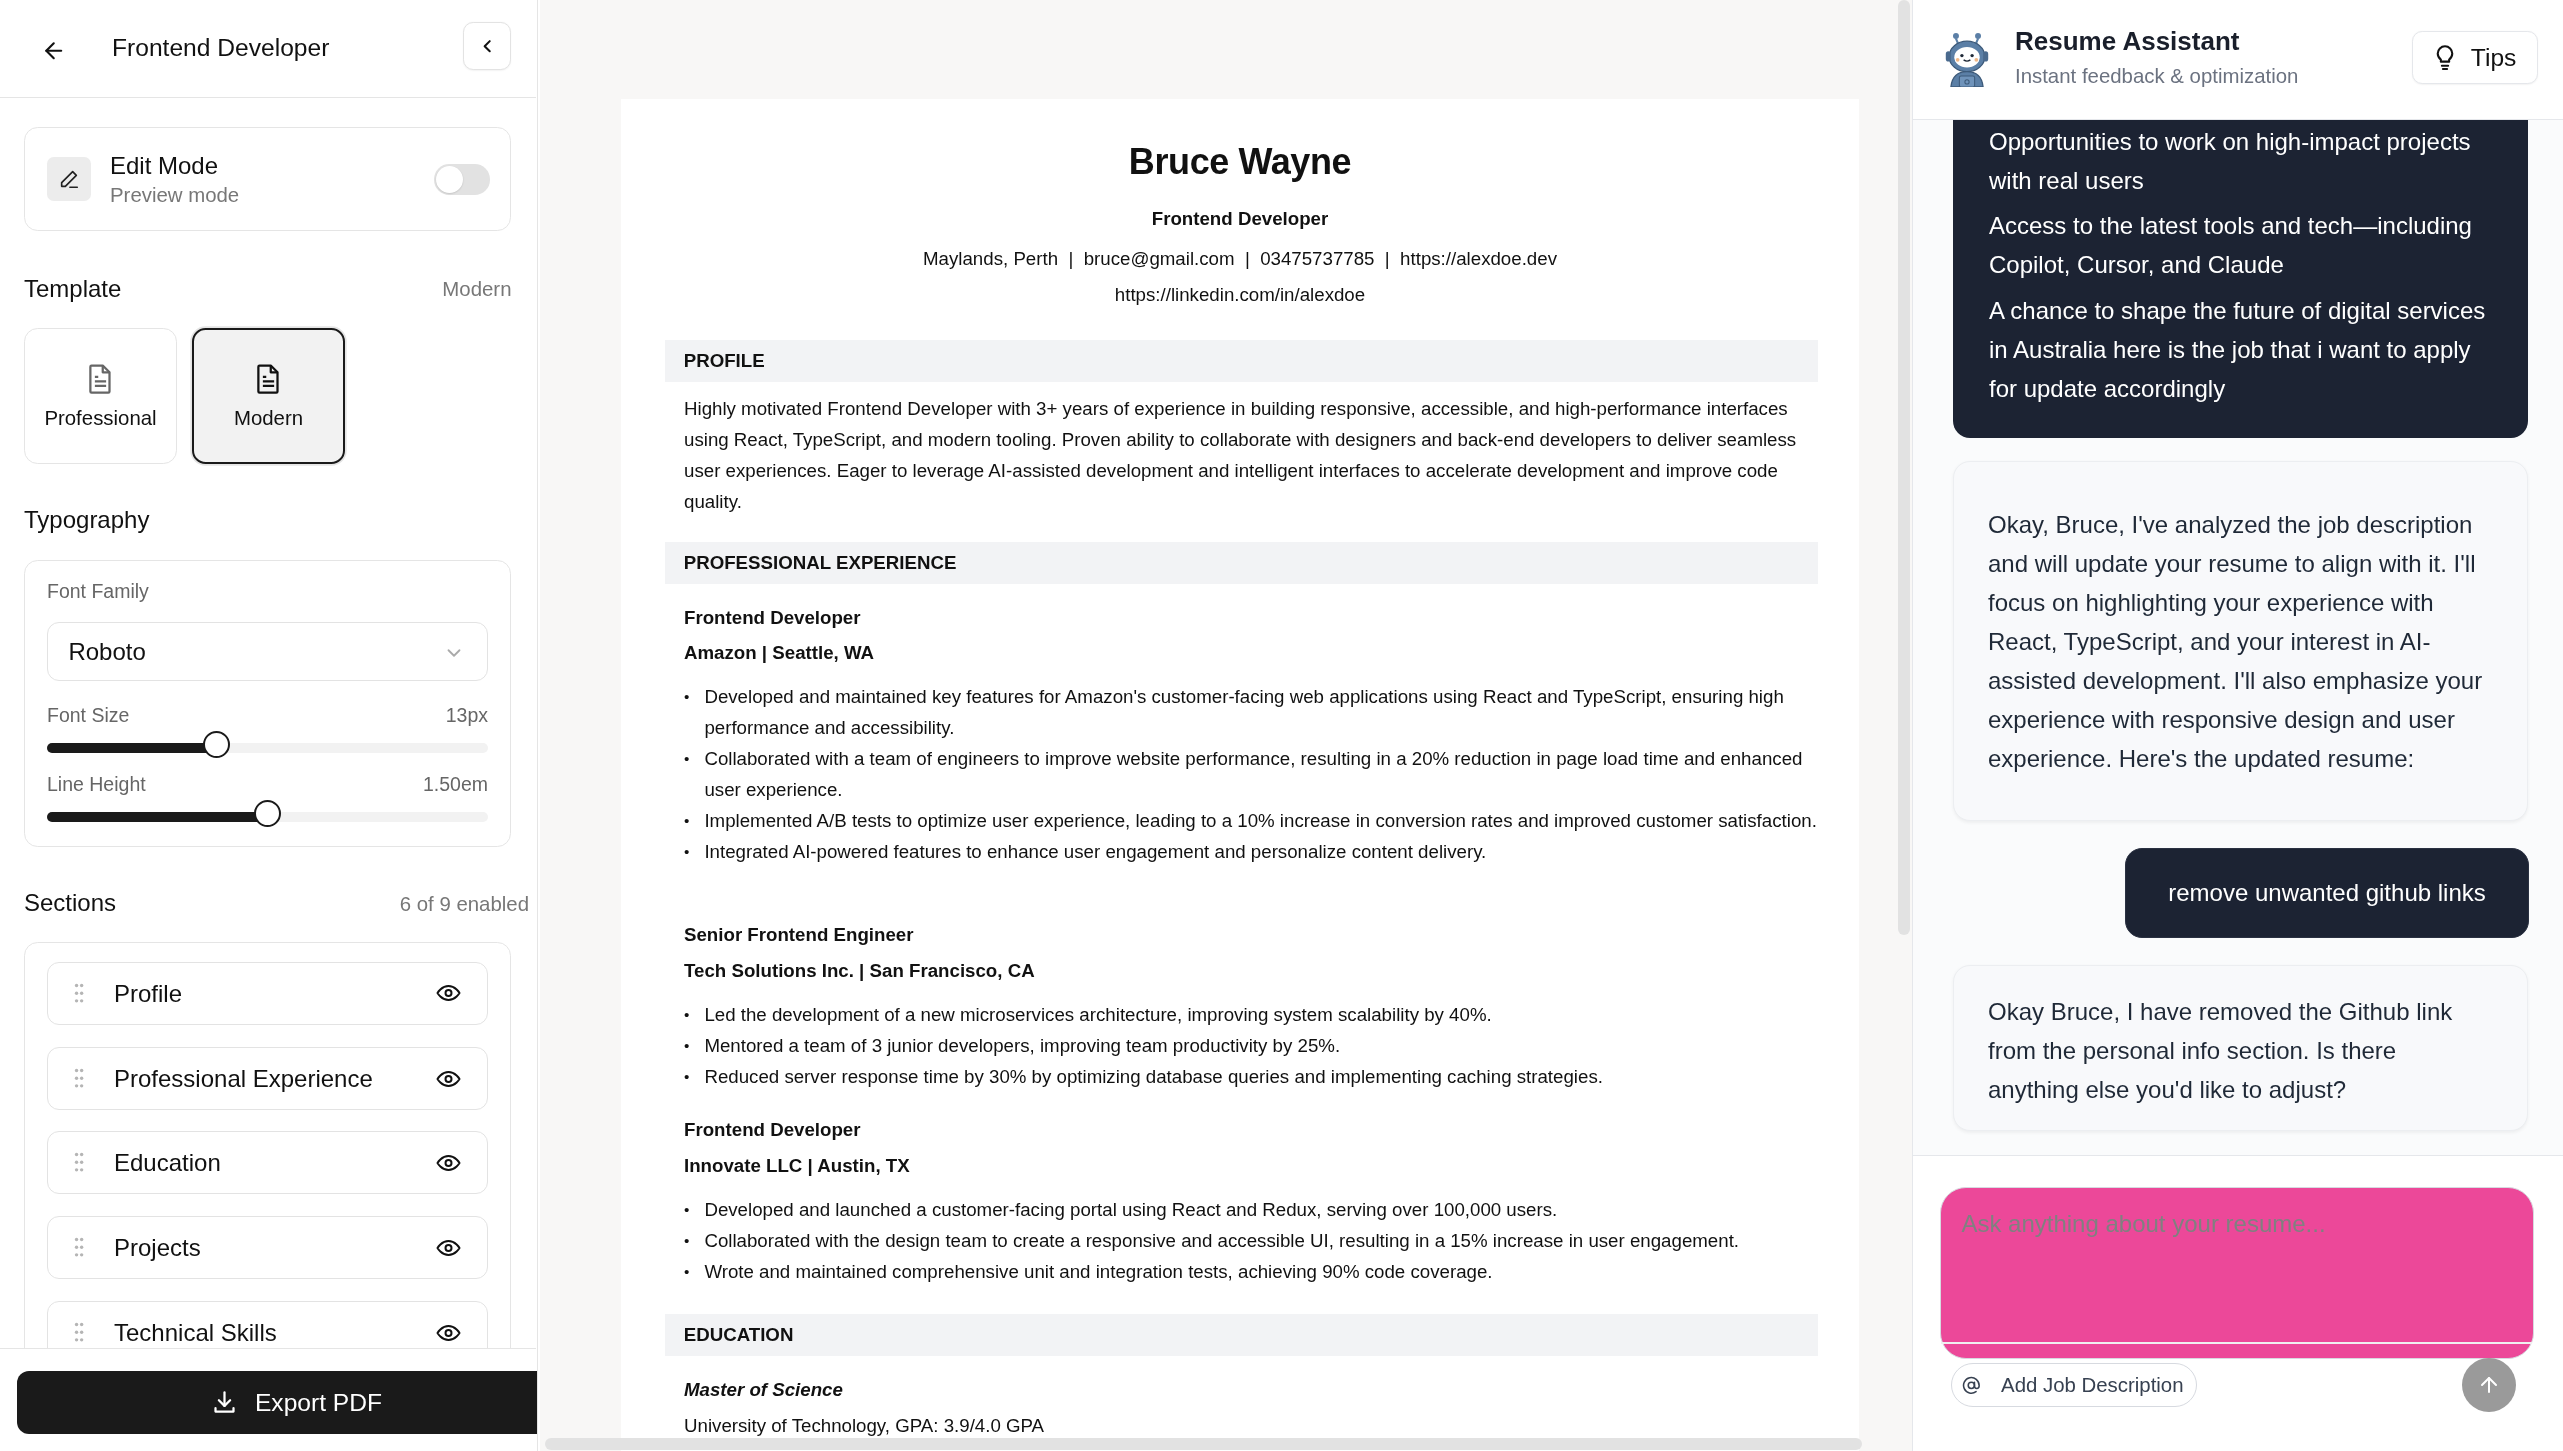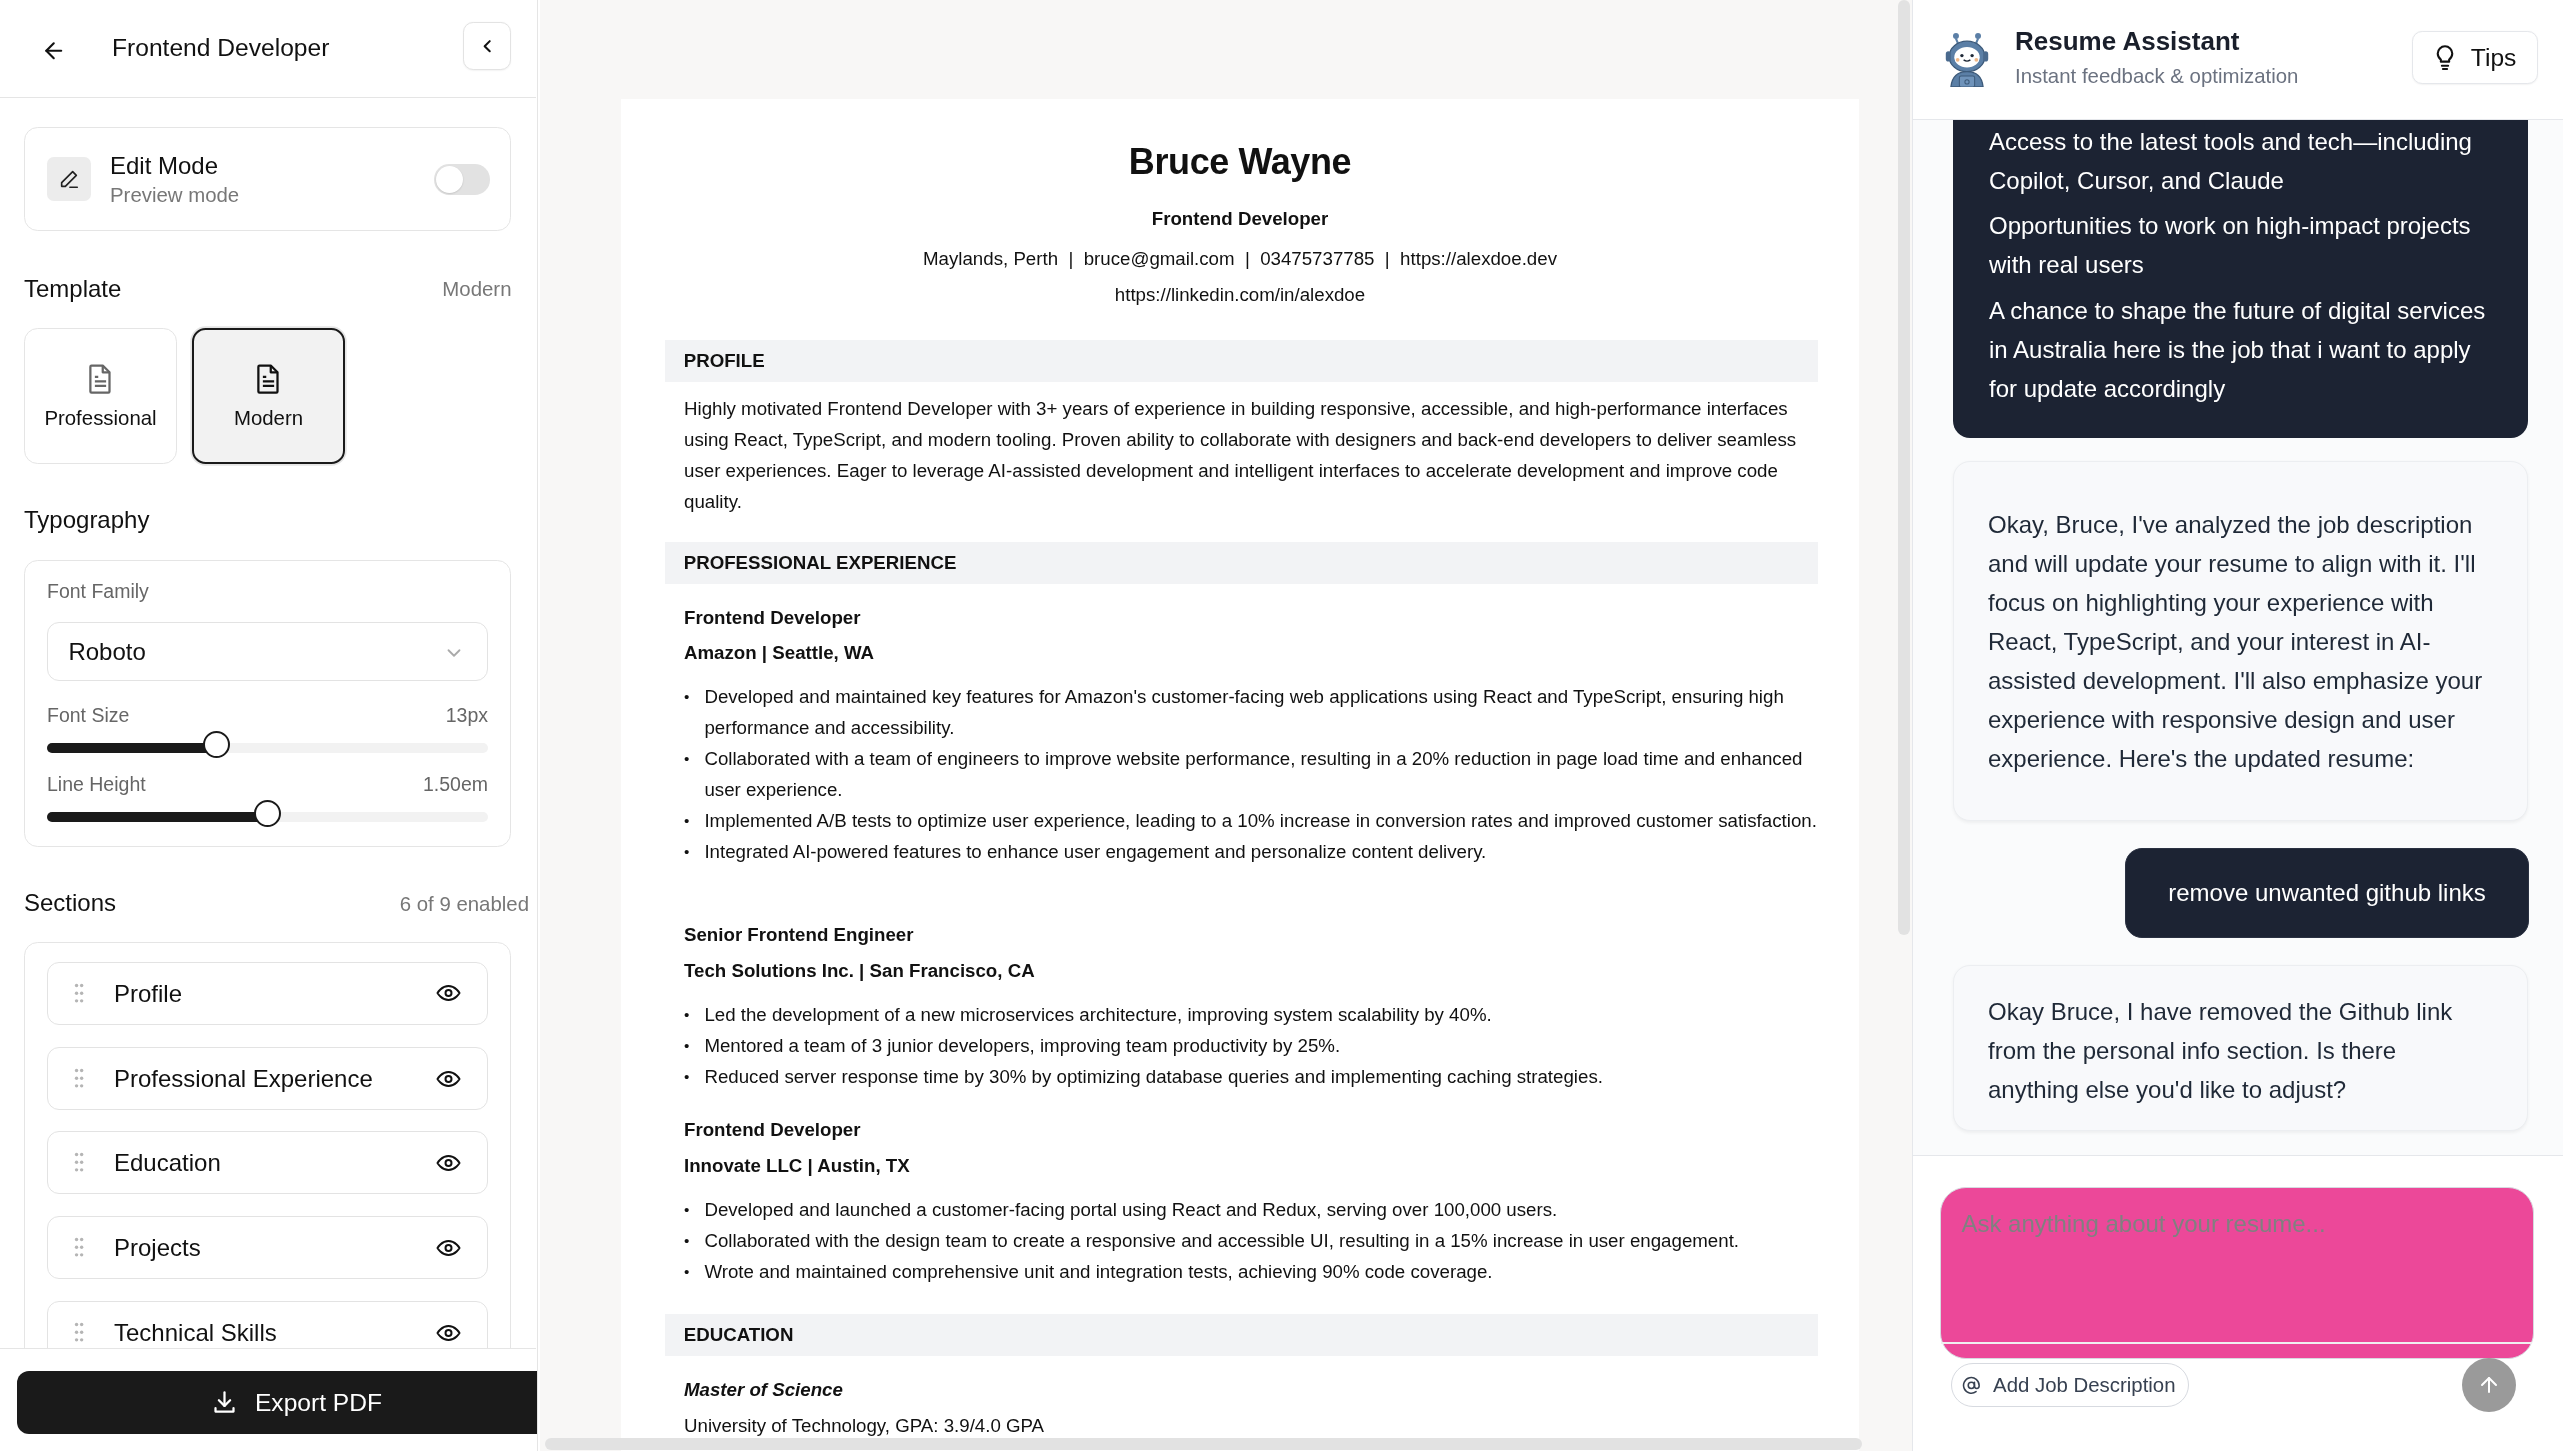--- a/index.html
+++ b/index.html
@@ -76,21 +76,21 @@
   .chat { position: absolute; left: 0; top: 120px; width: 651px; height: 1035px; }
   .bubble-dark { position: absolute; background: #1c2333; color: #fff; font-size: 24px; line-height: 39px; border-radius: 17px; }
   .bubble-light { position: absolute; background: #f8f9fb; color: #1f2937; font-size: 24px; line-height: 39px; border: 1.7px solid #eceef1; border-radius: 17px; box-shadow: 0 1.7px 3.4px rgba(0,0,0,0.05); }
   .bubble-dark p { margin-bottom: 6.8px; }
 
   .composer-wrap { position: absolute; left: 0; top: 1155px; width: 651px; height: 296px; background: #fff; border-top: 1.7px solid #e5e7eb; }
   .composer { position: absolute; left: 27px; top: 31px; width: 594px; height: 172px; border: 1.7px solid #d7dae0; border-radius: 26px; background: #ec4899; }
   .composer-input { position: absolute; left: 20.4px; top: 22px; width: 552px; height: 127px; border: none; outline: none; font-family: "Liberation Sans", sans-serif; font-size: 24px; color: #111; resize: none; background: transparent; }
   .composer-input::placeholder { color: #808080; }
   .composer-divider { position: absolute; left: 0; top: 154px; width: 591px; height: 1.7px; background: #f0f0f0; }
-  .jd-btn { position: absolute; left: 10.2px; top: 175px; height: 44px; padding: 0 12px 0 10.2px; border: 1.7px solid #d7dae0; border-radius: 22px; display: flex; align-items: center; gap: 12px; font-size: 20.4px; color: #374151; background: #fff; }
+  .jd-btn { position: absolute; left: 10.2px; top: 175px; height: 44px; padding: 0 12px 0 10.2px; border: 1.7px solid #d7dae0; border-radius: 22px; display: flex; align-items: center; gap: 20px; font-size: 20.4px; color: #374151; background: #fff; }
   .send-btn { position: absolute; left: 521px; top: 170px; width: 54px; height: 54px; border-radius: 50%; background: #9a9a9a; display: flex; align-items: center; justify-content: center; }
 </style>
 </head>
 <body>
 
 <aside class="left">
   <div class="left-header">
     <div class="back-btn">
       <svg width="25.5" height="25.5" viewBox="0 0 24 24" fill="none" stroke="#111" stroke-width="2" stroke-linecap="round" stroke-linejoin="round">
           <path d="M19 12H5"></path>
@@ -346,22 +346,22 @@
       <svg width="22" height="27" viewBox="0 0 20 26" fill="none" stroke="#111" stroke-width="2" stroke-linecap="round" stroke-linejoin="round">
           <path d="M6 15c-1.8-1.4-3-3.4-3-5.8A7 7 0 0 1 17 9.2c0 2.4-1.2 4.4-3 5.8v2H6z"></path>
           <path d="M7 21h6M8 24h4"></path>
         </svg>
       <span>Tips</span>
     </div>
   </div>
 
   <div class="chat">
     <div class="bubble-dark" style="left:40px; top:-8.5px; width:575px; height:326px; padding:10.2px 36px 0 36px; border-top-left-radius:0; border-top-right-radius:0;">
+      <p>Opportunities to work on high-impact projects with real users</p>
       <p>Access to the latest tools and tech—including Copilot, Cursor, and Claude</p>
-      <p>Opportunities to work on high-impact projects with real users</p>
       <p>A chance to shape the future of digital services in Australia here is the job that i want to apply for update accordingly</p>
     </div>
 
     <div class="bubble-light" style="left:40px; top:341px; width:575px; height:360px; padding:43px 34px;">
       <span>Okay, Bruce, I've analyzed the job description and will update your resume to align with it. I'll focus on highlighting your experience with React, TypeScript, and your interest in AI-assisted development. I'll also emphasize your experience with responsive design and user experience. Here's the updated resume:</span>
     </div>
 
     <div class="bubble-dark" style="left:212px; top:728px; width:404px; height:90px; padding:24px 0; text-align:center; border:1.7px solid #2a3142;">
       <span>remove unwanted github links</span>
     </div>

